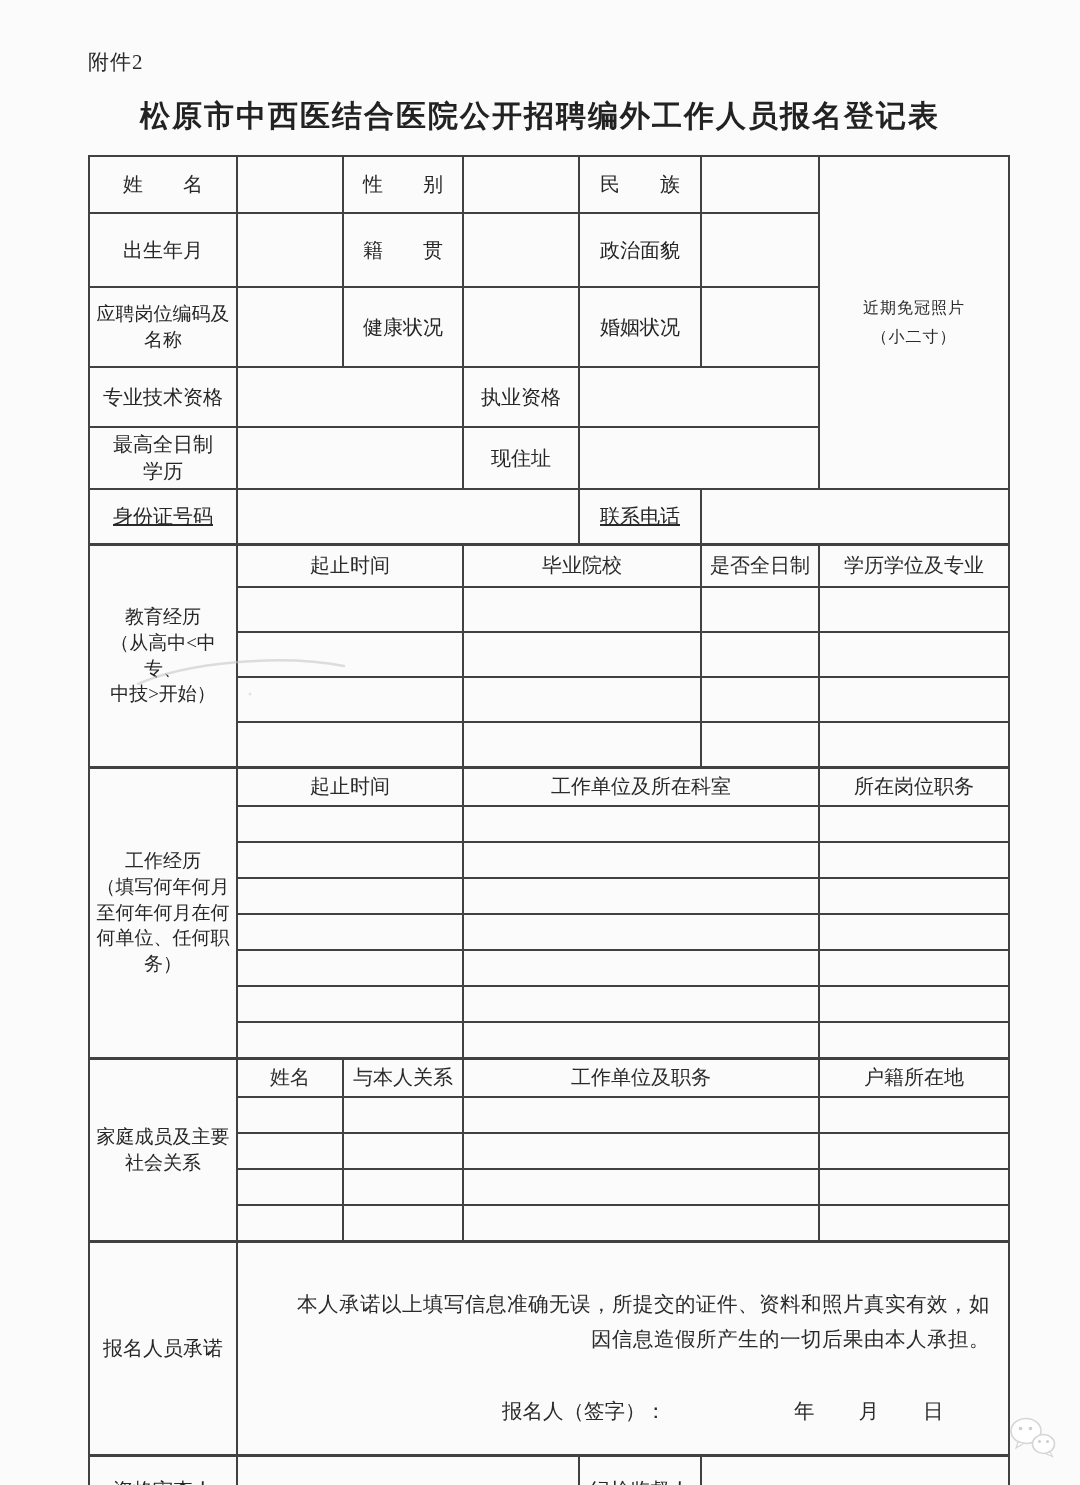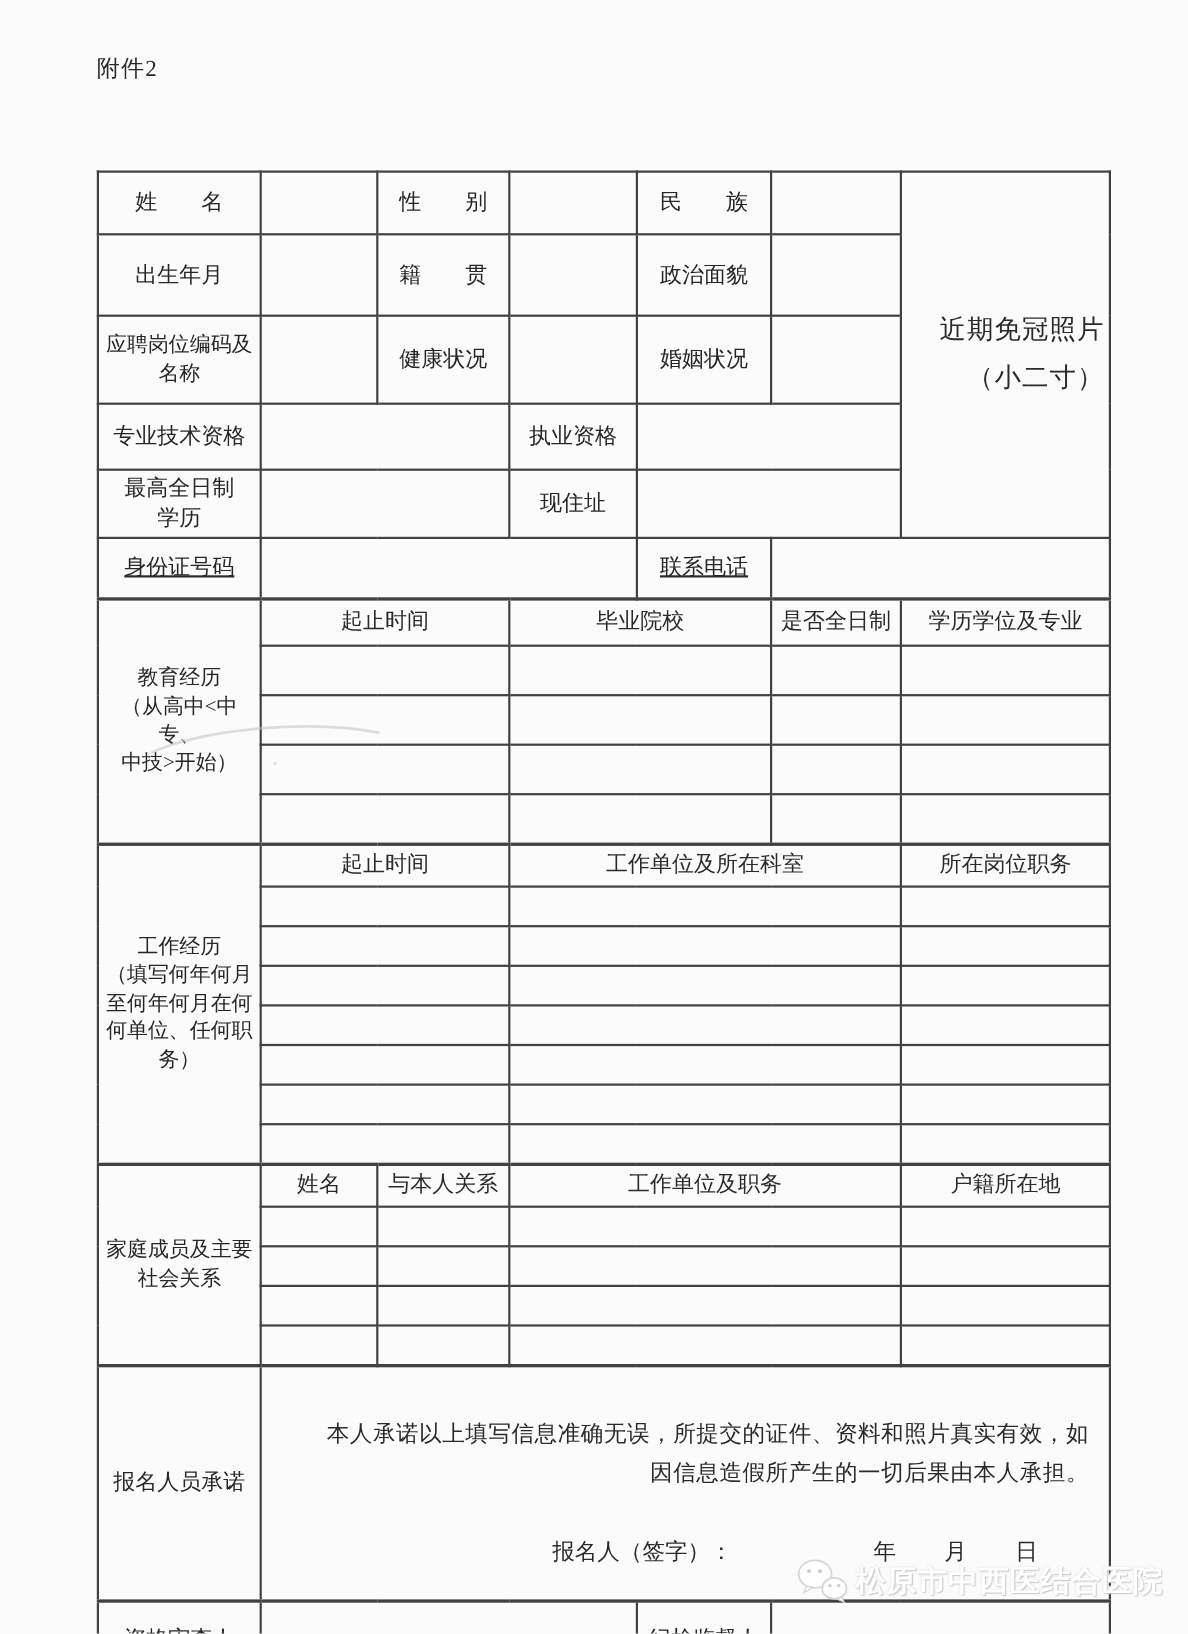--- a/index.html
+++ b/index.html
@@ -27,21 +27,21 @@
     border:2px solid #414141;
     text-align:center;vertical-align:middle;
     font-size:20px;line-height:1.35;
     white-space:pre-line;
     padding:1px 4px;
     overflow:hidden;
   }
   tr.sec>td{border-top-width:3px;}
   td.lbl{color:#262626;}
   td.small{font-size:19px;}
-  td.photo{font-size:24px;letter-spacing:1px;line-height:1.8;text-align:right;}
+  td.photo{font-size:16px;letter-spacing:1px;line-height:1.8;}
   
   tr.r1{height:57px;} tr.r2{height:74px;} tr.r3{height:80px;}
   tr.r4{height:60px;} tr.r5{height:62px;} tr.r6{height:55px;text-decoration:underline;}
   tr.eduh{height:43px;} tr.edur{height:45px;}
   tr.workh{height:39px;} tr.workr{height:36px;}
   tr.famh{height:39px;} tr.famr{height:36px;}
   tr.commit{height:132px;} tr.bottom{height:70px;}
   
   td.commit-cell{text-align:right;vertical-align:top;}
   .commit-text{
@@ -69,20 +69,21 @@
   .wm-icon{flex:0 0 auto;}
   
   .smudge{position:absolute;left:132px;top:642px;pointer-events:none;opacity:.55;}
 </style>
 </head>
 <body>
 
 <div class="page">
 
   <div class="attachment">附件2</div>
+  <h1 class="title">松原市中西医结合医院公开招聘编外工作人员报名登记表</h1>
 
   <table class="form">
     <colgroup>
       <col style="width:148px">
         <col style="width:106px">
         <col style="width:120px">
       <col style="width:116px">
         <col style="width:122px">
         <col style="width:118px">
       <col style="width:190px">
@@ -279,16 +280,15 @@
     <svg class="wm-icon" width="50" height="42" viewBox="0 0 50 42">
       <ellipse cx="18" cy="15" rx="15" ry="12.5" fill="#ffffff" stroke="#d6d6d6" stroke-width="1.6"></ellipse>
       <path d="M10 26 L8 32 L16 27 Z" fill="#ffffff" stroke="#d6d6d6" stroke-width="1.2"></path>
       <circle cx="12.5" cy="12.5" r="1.8" fill="#cdcdcd"></circle>
       <circle cx="22.5" cy="12.5" r="1.8" fill="#cdcdcd"></circle>
       <ellipse cx="35.5" cy="28" rx="11" ry="9.5" fill="#ffffff" stroke="#d6d6d6" stroke-width="1.6"></ellipse>
       <path d="M42 36 L44.5 40.5 L37.5 37.5 Z" fill="#ffffff" stroke="#d6d6d6" stroke-width="1.2"></path>
       <circle cx="31.5" cy="25.5" r="1.5" fill="#cdcdcd"></circle>
       <circle cx="39.5" cy="25.5" r="1.5" fill="#cdcdcd"></circle>
     </svg>
-    <span>松原市中西医结合医院</span>
   </div>
 
 </div>
 
 </body></html>

